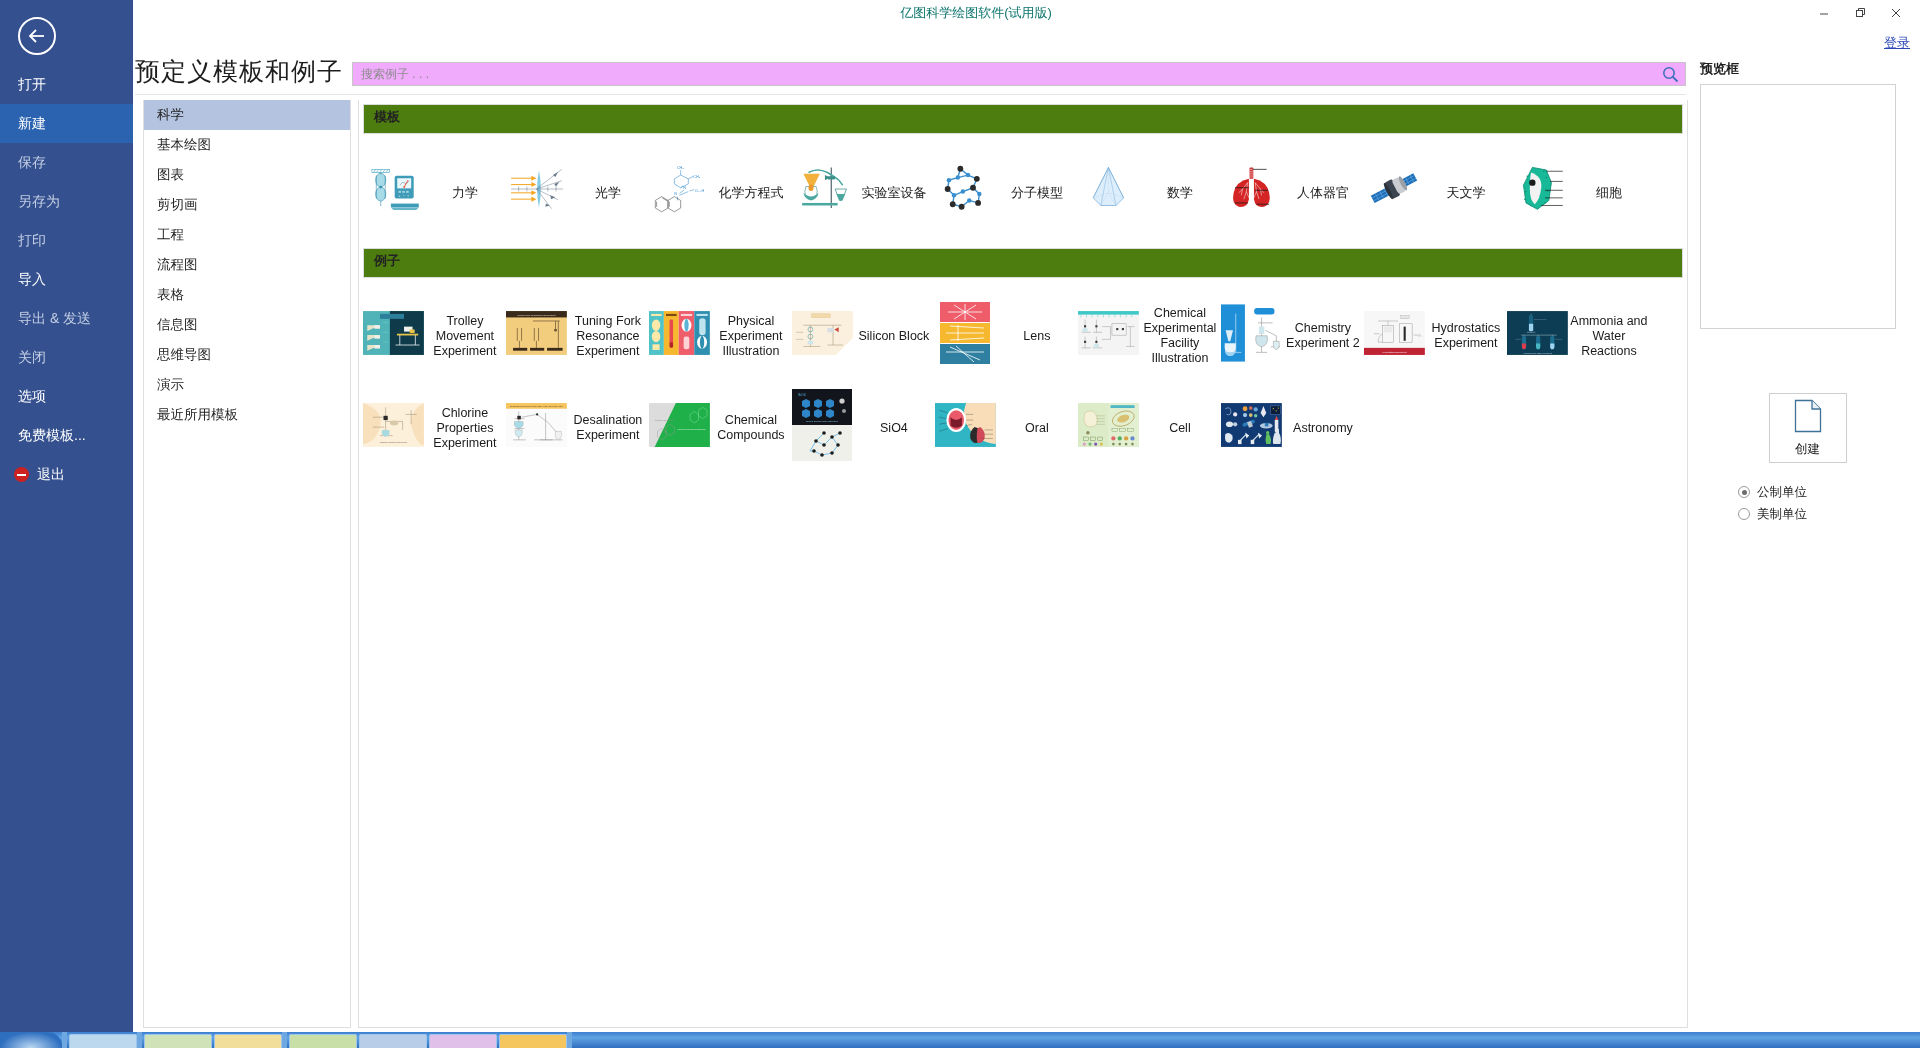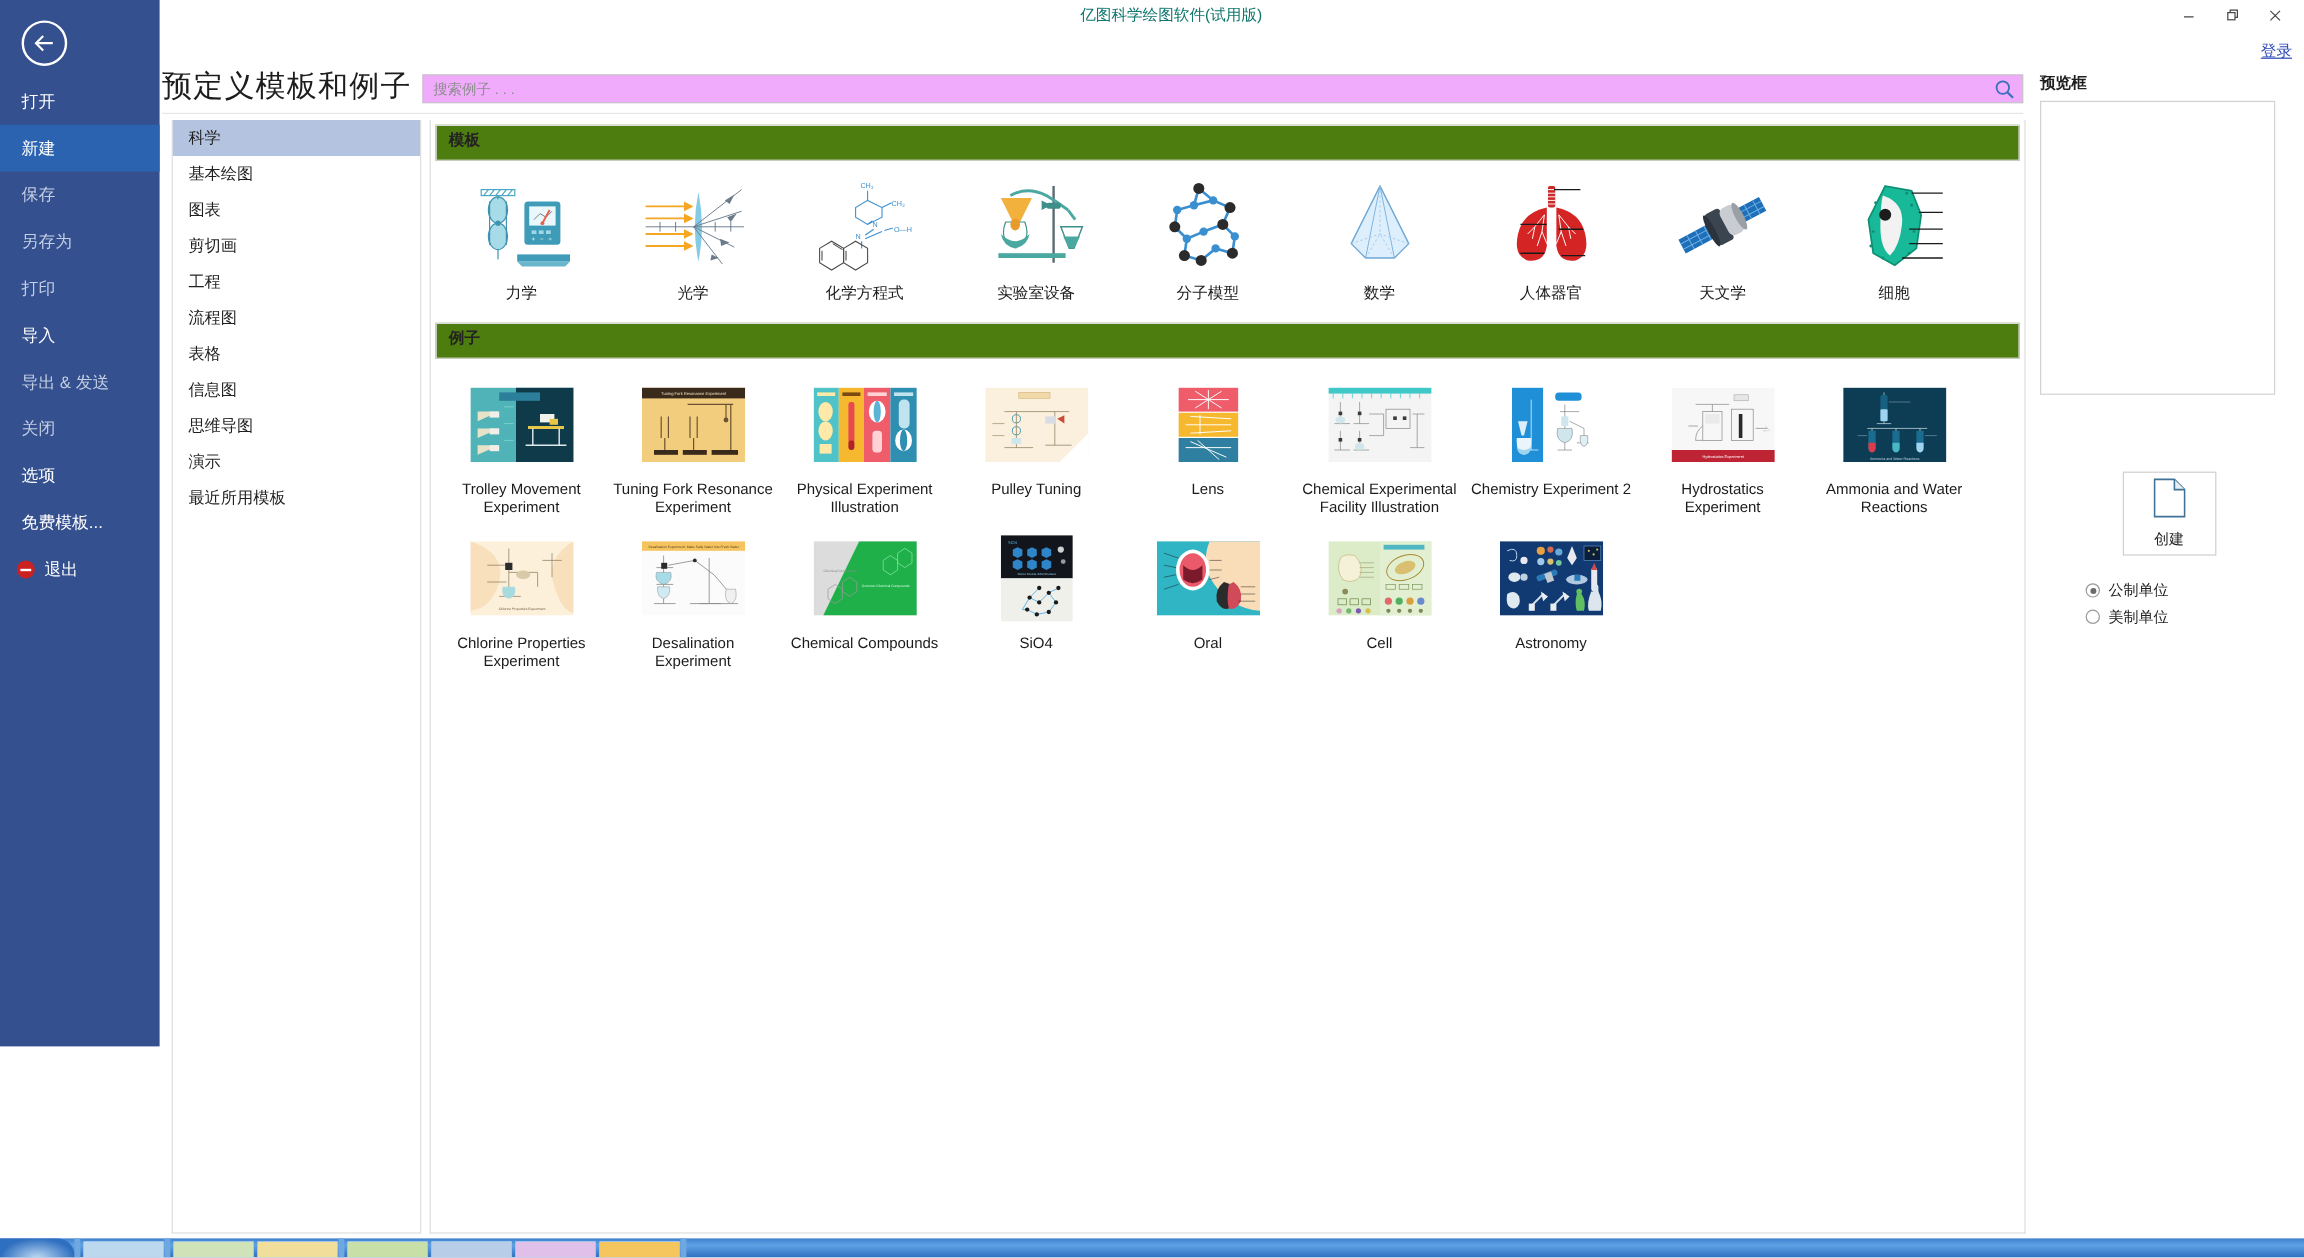--- a/index.html
+++ b/index.html
@@ -36,21 +36,21 @@
     color: #444; font-size: 13px; cursor: default;
   }
   .login-link {
     position: absolute; right: 10px; top: 34px;
     font-size: 13px; color: #2b49b5; text-decoration: underline;
     cursor: pointer;
   }
 
   
   .leftnav {
-    position: absolute; left: 0; top: 0; width: 133px; height: 872px;
+    position: absolute; left: 0; top: 0; width: 133px; height: 1032px;
     background: #34508f;
   }
   .backcircle {
     position: absolute; left: 18px; top: 17px;
     width: 38px; height: 38px; border-radius: 50%;
     border: 2px solid #ffffff;
     display: flex; align-items: center; justify-content: center;
     cursor: pointer;
   }
   .backcircle svg { display: block; }
@@ -127,21 +127,21 @@
     background: #4d7c0f; border: 1px solid #dcdcdc;
     padding-left: 10px;
     font-size: 13px; font-weight: bold; color: #222;
   }
   .grid {
     display: flex; flex-wrap: wrap;
     padding: 8px 4px 4px 4px;
   }
   .tile {
     width: 143px; margin: 6px 0 4px 0;
-    display: flex; flex-direction: column; align-items: center;
+    display: flex; flex-direction: row; align-items: center;
     cursor: pointer;
   }
   .thumb {
     width: 100px; height: 82px;
     display: flex; align-items: center; justify-content: center;
     overflow: hidden; background: transparent;
   }
   .tile-label {
     margin-top: 6px; text-align: center;
     font-size: 12.5px; color: #1b1b1b; line-height: 15px;
@@ -674,21 +674,21 @@
             <circle cx="26" cy="36" r="3.4" fill="none" stroke="#4a9aa8" stroke-width="0.8"></circle>
             <rect x="22" y="42" width="8" height="5" fill="#cfe7ec"></rect>
             <rect x="50" y="24" width="9" height="6" fill="#d7dde3"></rect>
             <polygon points="60,26 66,23 66,30" fill="#c94b3a"></polygon>
             <g stroke="#8a7a5a" stroke-width="0.5">
               <line x1="6" y1="30" x2="16" y2="30"></line>
                 <line x1="6" y1="40" x2="16" y2="40"></line>
             </g>
           </svg>
         </div>
-        <div class="tile-label">Pulley Tuning</div>
+        <div class="tile-label">Silicon Block</div>
       </div>
 
       <div class="tile">
         <div class="thumb">
           <svg class="ex-thumb" viewBox="0 0 50 62" style="width:50px">
             <rect x="0" y="0" width="50" height="20" fill="#ef5d6b"></rect>
             <rect x="0" y="21" width="50" height="20" fill="#f5b82e"></rect>
             <rect x="0" y="42" width="50" height="20" fill="#2f7fa0"></rect>
             <g stroke="#ffffff" stroke-width="0.8">
               <line x1="8" y1="10" x2="42" y2="10"></line>

